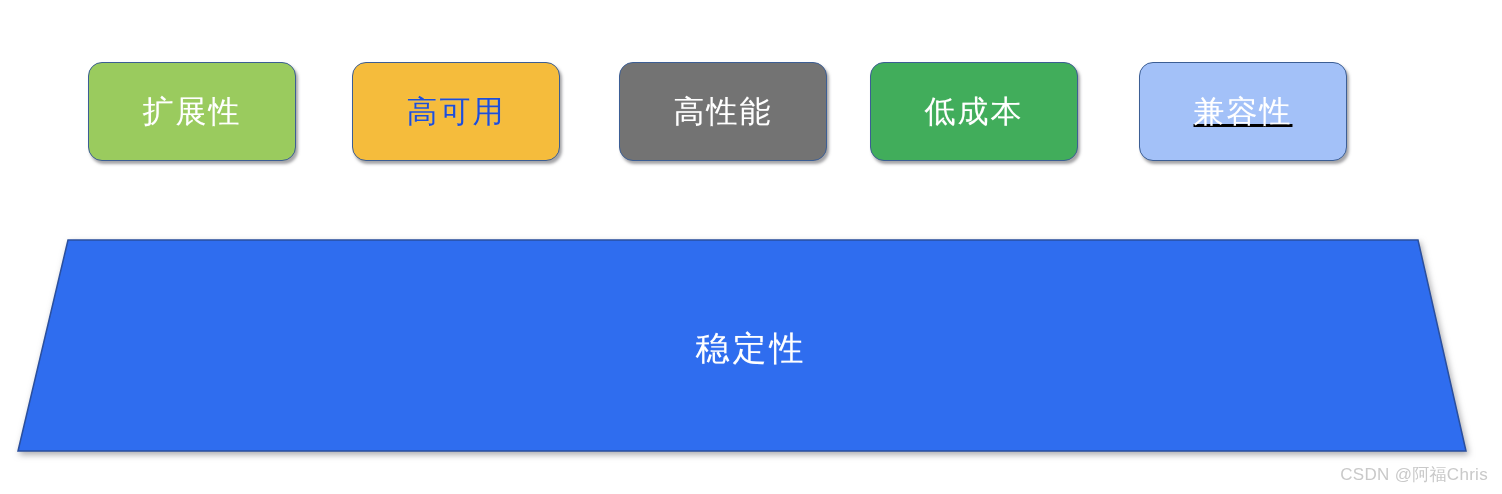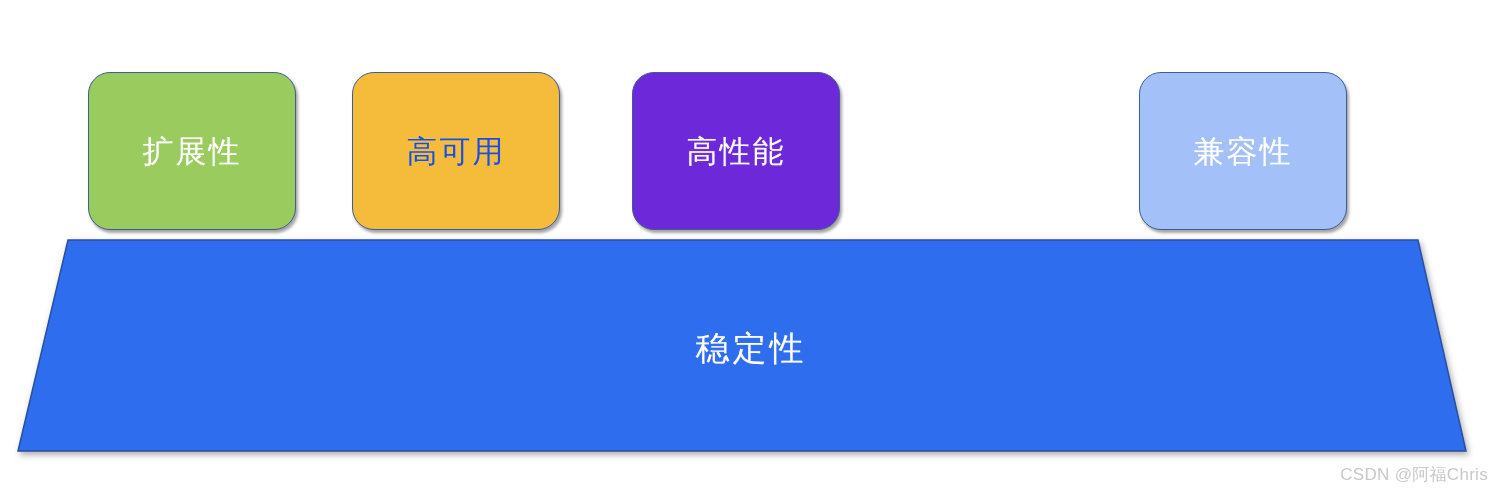--- a/index.html
+++ b/index.html
@@ -21,25 +21,25 @@
   
   #cards-row {
     position: absolute;
     left: 0;
     top: 0;
     width: 1502px;
     height: 200px;
   }
   .card {
     position: absolute;
-    top: 72px;
-    height: 158px;
+    top: 62px;
+    height: 99px;
     box-sizing: border-box;
     border: 1.5px solid #3c5e94;
-    border-radius: 22px;
+    border-radius: 14px;
     display: flex;
     align-items: center;
     justify-content: center;
     box-shadow: 2px 3px 3px rgba(90, 90, 95, 0.55);
   }
   .card-label {
     color: #ffffff;
     font-size: 31px;
     letter-spacing: 2px;
     line-height: 1;
@@ -101,26 +101,29 @@
   <div id="cards-row">
 
     <div class="card c0" style="background: rgb(154, 203, 94); border-color: rgb(60, 94, 148);">
       <span class="card-label" style="color: rgb(255, 255, 255);">扩展性</span>
     </div>
 
     <div class="card c1" style="background: rgb(245, 188, 60); border-color: rgb(60, 94, 148);">
       <span class="card-label" style="color: #1d4ed8;">高可用</span>
     </div>
 
-    <div class="card c2" style="background: #6d28d9; border-color: rgb(60, 94, 148); margin-left: 13px;">
+    <div class="card c2" style="background: #737373; border-color: rgb(60, 94, 148);">
       <span class="card-label" style="color: rgb(255, 255, 255);">高性能</span>
     </div>
 
+    <div class="card c3" style="background: rgb(65, 173, 91); border-color: rgb(60, 94, 148);">
+      <span class="card-label" style="color: rgb(255, 255, 255);">低成本</span>
+    </div>
 
-    <div class="card c4" style="background: rgb(163, 193, 248); border-color: rgb(60, 94, 148);">
+    <div class="card c4" style="background: rgb(163, 193, 248); border-color: rgb(60, 94, 148); text-decoration: underline;">
       <span class="card-label" style="color: rgb(255, 255, 255);">兼容性</span>
     </div>
 
   </div>
 
   <div id="trapezoid-wrap">
     <svg id="trapezoid-svg" viewBox="0 0 1502 216" preserveAspectRatio="none">
       <polygon id="trapezoid-poly" points="68,1 1418,1 1466,212 18,212" stroke="#2a4f9e" stroke-width="1.5" fill="#2F6DEF"></polygon>
     </svg>
     <div id="trapezoid-label" style="color: rgb(255, 255, 255);">稳定性</div>

